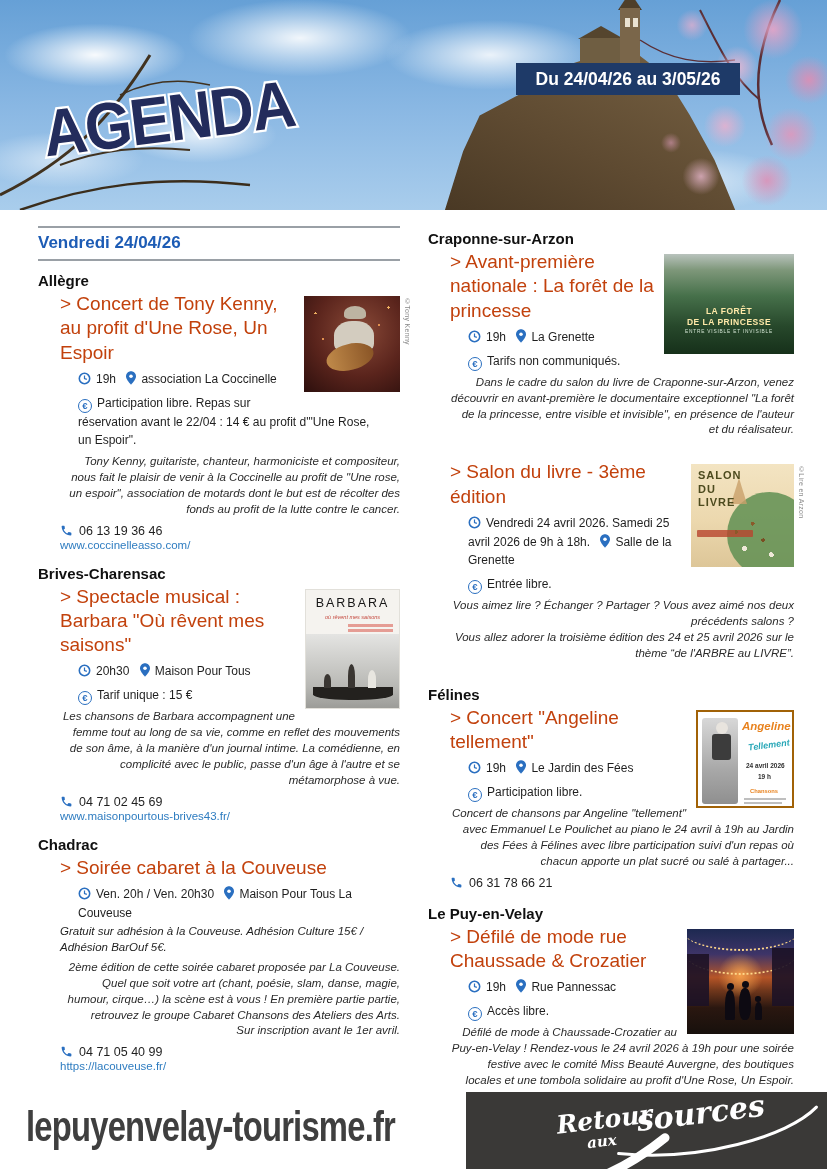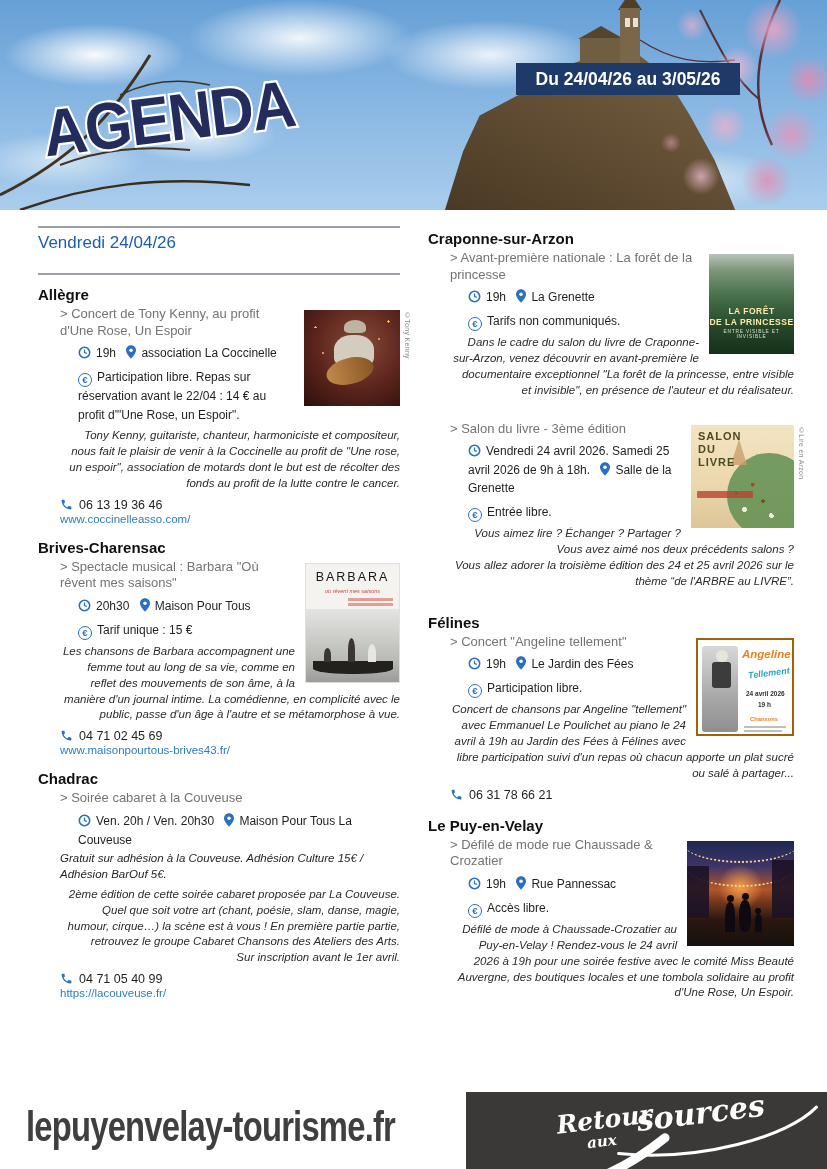--- a/index.html
+++ b/index.html
@@ -41,26 +41,26 @@
       radial-gradient(circle 14px at 48% 68%, rgba(232,164,198,.55), transparent 71%);
   }
   .agenda-wrap { position:absolute; left:36px; top:52px; transform:rotate(-7deg); }
   .date-badge { position:absolute; left:516px; top:63px; width:224px; height:32px; background:#1e3a68;
     color:#fff; font-size:17.5px; font-weight:700; display:flex; align-items:center; justify-content:center; }
 
   
   .col { position:absolute; top:226px; }
   .col-left { left:38px; width:362px; }
   .col-right { left:428px; width:366px; }
-  .day-header { color:#1d5cb5; font-size:17px; font-weight:400; padding:5px 0 20px;
+  .day-header { color:#1d5cb5; font-size:17px; font-weight:700; padding:5px 0 6px;
     border-top:2px solid #9aa0a6; border-bottom:2px solid #9aa0a6; margin-bottom:4px; }
   h2.city { font-size:15px; font-weight:700; color:#101010; margin:11px 0 2px; }
   .event { margin-left:22px; overflow:visible; }
   .event::after { content:""; display:block; clear:both; }
-  h3.etitle { color:#737373; font-size:13px; font-weight:400; line-height:1.28; margin:3px 0 4px; }
+  h3.etitle { color:#c2410c; font-size:19px; font-weight:400; line-height:1.28; margin:3px 0 4px; }
   .meta { font-size:12px; color:#1f1f1f; margin:5px 18px 2px; line-height:1.55; }
   .meta svg, .meta .euro-ic { vertical-align:-2px; margin-right:5px; }
   .meta .pin-gap { margin-left:7px; }
   .euro-ic { display:inline-flex; width:14px; height:14px; border:1.5px solid #2a6fc0; border-radius:50%;
     align-items:center; justify-content:center; font-size:9.5px; font-weight:700; color:#2a6fc0; }
   .note { font-size:11.5px; color:#1f1f1f; line-height:1.38; margin:2px 0;font-style:italic; }
   .desc { font-style:italic; font-size:11.5px; line-height:1.38; color:#2b2b2b; white-space:pre-line; margin:4px 0 4px;text-align:right; }
   .phone-line { font-size:12.5px; color:#1f1f1f; margin:6px 0 1px; }
   .phone-line svg { vertical-align:-2px; margin-right:6px; }
   a.link { display:block; color:#2e7cc0; font-size:11.5px; text-decoration:none; margin:1px 0 3px; cursor:pointer; }
@@ -81,21 +81,21 @@
   .art-barbara { width:95px; height:120px; background:#f5f3ef; border:1px solid #e2e0da; }
   .b-title { position:absolute; top:6px; left:0; width:100%; text-align:center; font-size:12.5px; letter-spacing:2px; color:#161616; }
   .b-sub { position:absolute; top:24px; left:0; width:100%; text-align:center; font-size:5.5px; font-style:italic; color:#c4463c; }
   .b-names { position:absolute; top:34px; right:6px; width:45px; height:8px; background:linear-gradient(#d8564a 40%, transparent 40%, transparent 60%, #d8564a 60%); opacity:.55; }
   .b-photo { position:absolute; left:0; bottom:0; width:100%; height:62%; background:linear-gradient(180deg,#e4e4e2,#b9b9b5 70%,#9c9c98); }
   .b-boat { position:absolute; left:7px; bottom:8px; width:80px; height:13px; background:#23211e; border-radius:0 0 45% 45%; }
   .b-f1,.b-f2,.b-f3 { position:absolute; bottom:20px; background:#3a3632; }
   .b-f1 { left:18px; width:7px; height:14px; border-radius:50% 50% 0 0; }
   .b-f2 { left:42px; width:7px; height:24px; border-radius:50% 50% 0 0; }
   .b-f3 { left:62px; width:8px; height:18px; border-radius:50% 50% 0 0; background:#e8e6e0; }
-  .art-foret { width:85px; height:100px; background:linear-gradient(180deg,#b9c3bd 0%,#7e977a 16%,#46704a 42%,#27482b 72%,#16301a 100%); }
+  .art-foret { width:130px; height:100px; background:linear-gradient(180deg,#b9c3bd 0%,#7e977a 16%,#46704a 42%,#27482b 72%,#16301a 100%); }
   .f-txt { position:absolute; left:0; top:52%; width:100%; text-align:center; }
   .f-l1,.f-l2 { font-size:8.5px; font-weight:700; color:#ffe9a8; letter-spacing:.5px; line-height:1.25; }
   .f-l3 { font-size:4.8px; color:#cfe0cf; letter-spacing:.8px; margin-top:2px; }
   .art-salon { width:103px; height:103px; background:linear-gradient(180deg,#f3e4c2 0%,#ecd8ae 55%,#ddc698 100%); }
   .s-bush { position:absolute; right:-18px; top:28px; width:85px; height:85px; border-radius:50%; background:#5f8f52; opacity:.85; }
   .s-spire { position:absolute; left:40px; top:14px; width:0; height:0; border-left:8px solid transparent; border-right:8px solid transparent; border-bottom:26px solid #c9a06a; opacity:.8; }
   .s-title { position:absolute; left:7px; top:5px; font-size:11px; font-weight:700; color:#4c4a1e; letter-spacing:1px; line-height:1.2; }
   .s-band { position:absolute; left:6px; top:66px; width:56px; height:7px; background:#b8452e; opacity:.8; border-radius:1px; }
   .s-leaves { position:absolute; inset:0; background:
       radial-gradient(circle 3px at 60% 58%, #8a5a2a 60%, transparent 61%),

